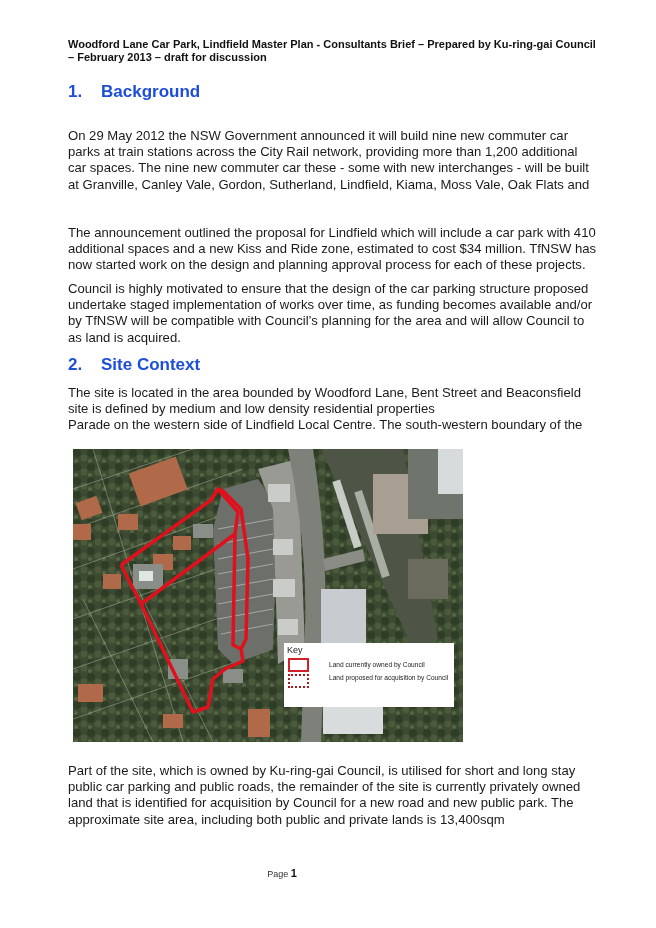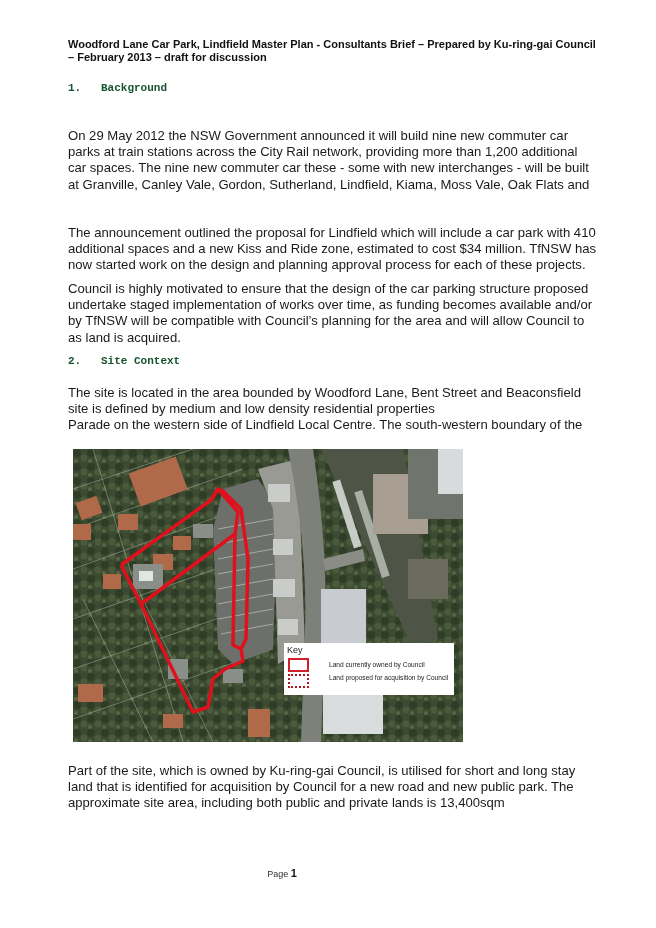--- a/index.html
+++ b/index.html
@@ -7,37 +7,36 @@
     .page {
       position: absolute; left: 0; top: 0; width: 656px; height: 928px;
       background: #ffffff; color: #111;
       font-family: "Liberation Sans", "DejaVu Sans", sans-serif;
     }
     .header {
       position: absolute; left: 68px; top: 38px; width: 560px;
       font-size: 11px; font-weight: bold; line-height: 13px; color: #111;
     }
     .heading {
-      position: absolute; left: 68px; font-size: 11px; font-weight: bold; color: #14532d;
+      position: absolute; left: 68px; font-size: 17px; font-weight: bold; color: #1d4ed8;
       white-space: nowrap;
-      font-family: Liberation Mono, monospace;
     }
     .heading .num { display: inline-block; width: 33px; }
     .para {
       position: absolute; left: 68px; width: 560px;
       font-size: 13.1px; line-height: 16.2px; color: #1a1a1a; white-space: nowrap;
     }
     .para .line { display: block; }
     .map {
       position: absolute; left: 73px; top: 449px; width: 390px; height: 293px;
       overflow: hidden; background: #3f4b35;
     }
     .map svg { display: block; }
     .key {
-      position: absolute; left: 284px; top: 643px; width: 170px; height: 52px;
+      position: absolute; left: 284px; top: 643px; width: 170px; height: 64px;
       background: #ffffff; font-family: "Liberation Sans", sans-serif;
     }
     .key-title { position: absolute; left: 3px; top: 2px; font-size: 9px; color: #222; }
     .key-swatch-solid {
       position: absolute; left: 4px; top: 15px; width: 17px; height: 10px;
       border: 2px solid #d0202a; background: #fff;
     }
     .key-swatch-dotted {
       position: absolute; left: 4px; top: 31px; width: 17px; height: 10px;
       border: 2px dotted #b01820; background: #fff;
@@ -189,20 +188,21 @@
       <div class="key-title">Key</div>
       <div class="key-swatch-solid"></div>
       <div class="key-label" style="top:18px;">Land currently owned by Council</div>
       <div class="key-swatch-dotted"></div>
       <div class="key-label" style="top:31px;">Land proposed for acquisition by Council</div>
     </div>
   </div>
 
   <div class="para" style="top:763px;">
     <span class="line">Part of the site, which is owned by Ku-ring-gai Council, is utilised for short and long stay</span>
+    <span class="line">public car parking and public roads, the remainder of the site is currently privately owned</span>
     <span class="line">land that is identified for acquisition by Council for a new road and new public park. The</span>
     <span class="line">approximate site area, including both public and private lands is 13,400sqm</span>
   </div>
 
   <div class="footer">
     <span>Page</span>
     <span class="pnum">1</span>
   </div>
 
 </div>

